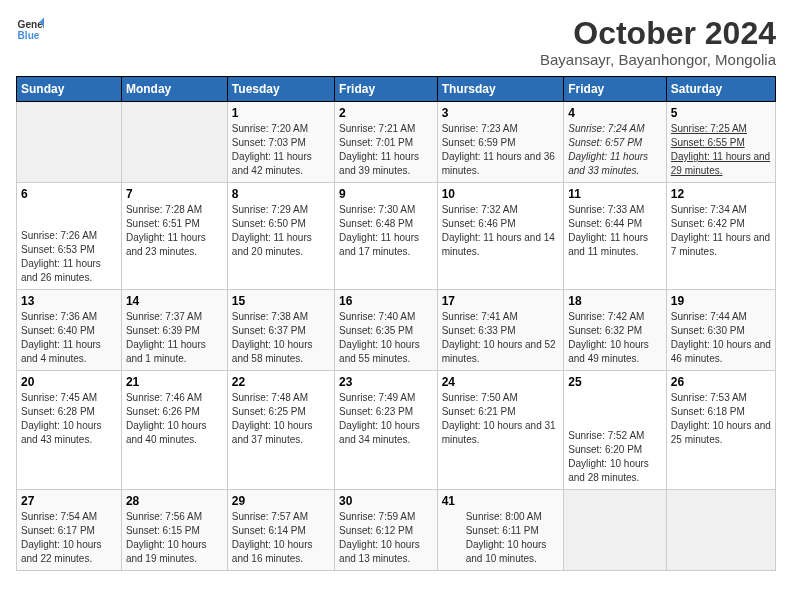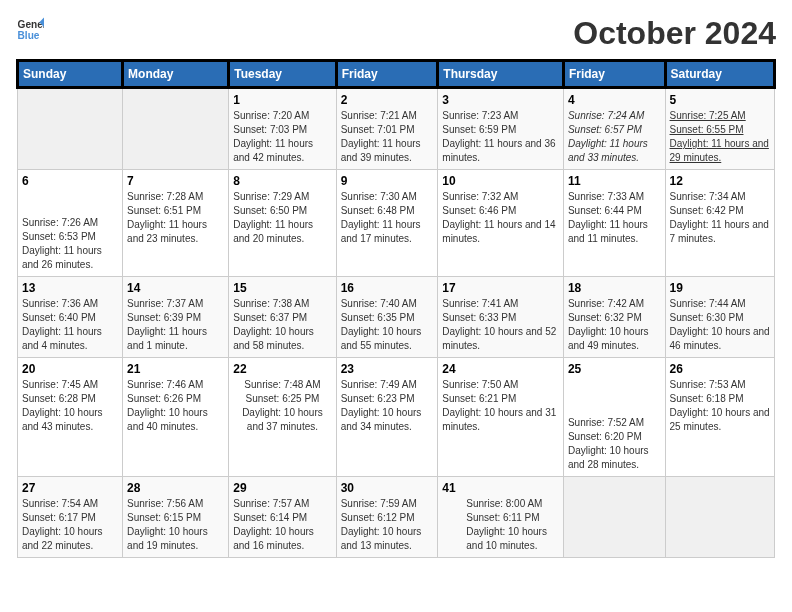--- a/index.html
+++ b/index.html
@@ -43,21 +43,21 @@
       border-collapse: collapse;
       font-size: 11px;
     }
     thead tr th {
       background-color: #2a6db5;
       color: #fff;
       padding: 5px 4px;
       text-align: left;
       font-size: 12px;
       font-weight: bold;
-      border: 3px solid #000000;
+      border: 1px solid #000000;
     }
     tbody tr td {
       border: 1px solid #ccc;
       padding: 4px 4px;
       vertical-align: top;
       min-height: 80px;
       background: #fff;
     }
     tbody tr:nth-child(odd) td {
       background: #f9f9f9;
@@ -84,20 +84,21 @@
   <div class="logo">
     <svg class="logo-icon" viewBox="0 0 36 36">
       <rect x="0" y="0" width="36" height="36" fill="white"></rect>
       <text x="2" y="16" font-size="13" font-weight="bold" fill="#333" font-family="Arial">General</text>
       <text x="2" y="29" font-size="13" font-weight="bold" fill="#4a90d9" font-family="Arial">Blue</text>
       <polygon points="30,8 36,2 36,14" fill="#4a90d9"></polygon>
     </svg>
   </div>
   <div class="title-block">
     <div class="main-title">October 2024</div>
+    <div class="subtitle">Bayansayr, Bayanhongor, Mongolia</div>
   </div>
 </div>
 
 <table>
   <thead>
     <tr>
     <th>Sunday</th>
         <th>Monday</th>
         <th>Tuesday</th>
         <th>Friday</th>
@@ -237,21 +238,21 @@
 Daylight: 10 hours and 43 minutes.</div>
         </td>
         <td>
           <span class="day-num">21</span>
           <div class="day-info" style="white-space: pre-line;">Sunrise: 7:46 AM
 Sunset: 6:26 PM
 Daylight: 10 hours and 40 minutes.</div>
         </td>
         <td>
           <span class="day-num">22</span>
-          <div class="day-info" style="white-space: pre-line; text-align: center;">Sunrise: 7:48 AM
+          <div class="day-info" style="white-space: pre-line;">Sunrise: 7:48 AM
 Sunset: 6:25 PM
 Daylight: 10 hours and 37 minutes.</div>
         </td>
         <td>
           <span class="day-num">23</span>
           <div class="day-info" style="white-space: pre-line;">Sunrise: 7:49 AM
 Sunset: 6:23 PM
 Daylight: 10 hours and 34 minutes.</div>
         </td>
         <td>

